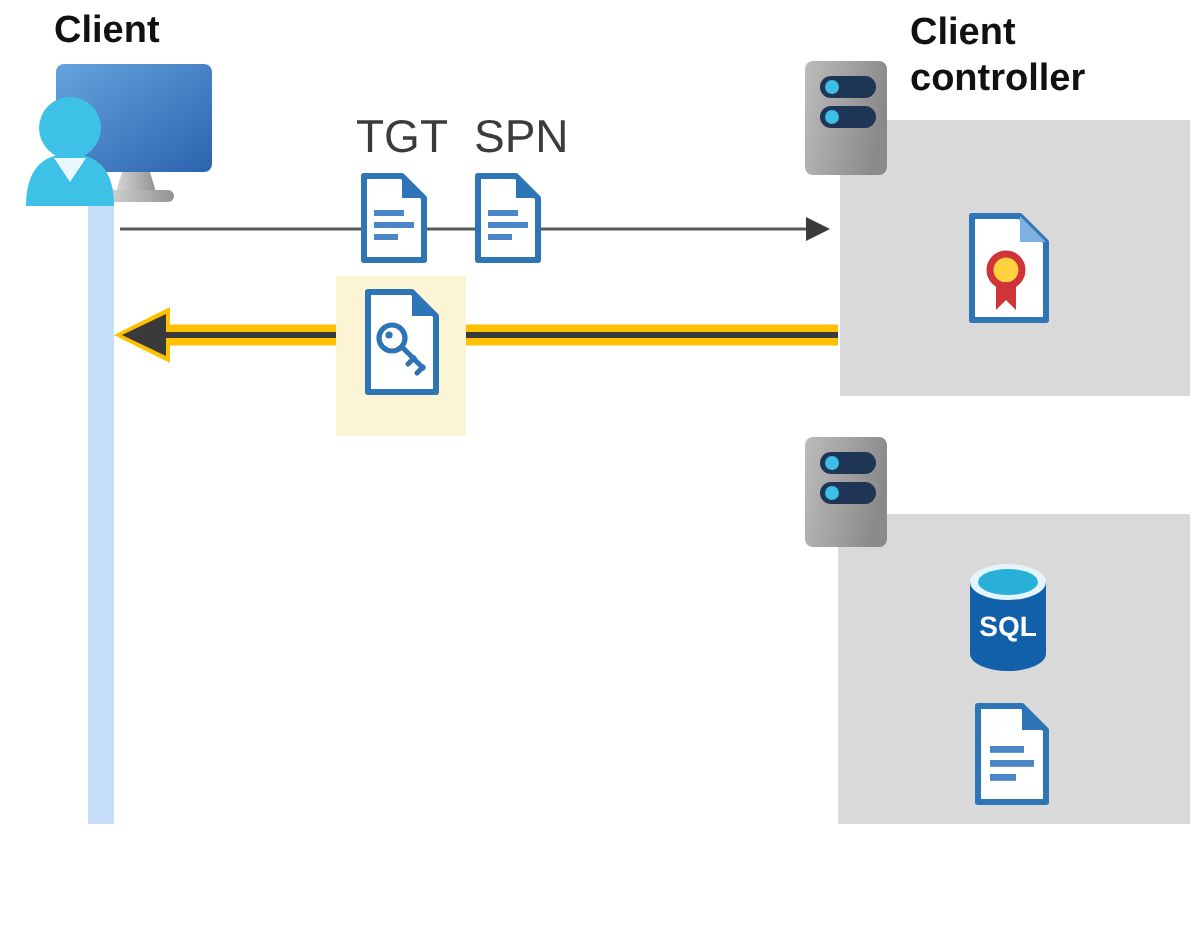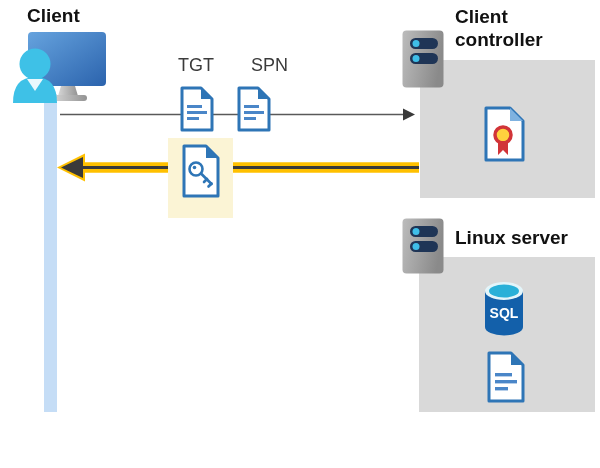--- a/index.html
+++ b/index.html
@@ -22,21 +22,21 @@
     --label-text:#3B3B3B;
   }
   html,body{margin:0;padding:0;background:#fff;}
   .canvas{
     position:relative;width:600px;height:412px;background:#fff;overflow:hidden;
     font-family:"Liberation Sans",sans-serif;
     padding-left:41px;
   }
   .abs{position:absolute;}
   .heading{font-weight:bold;font-size:19px;line-height:23px;color:var(--heading-text);}
-  .small-label{font-size:18px;color:var(--label-text);}
+  .small-label{font-size:23px;color:var(--label-text);}
   .file-label{font-size:20px;color:var(--label-text);text-align:center;}
   .gray-box{background:var(--box-gray);z-index:1;}
   .lifeline{background:var(--client-bar-blue);z-index:1;border-radius:1px;}
   .highlight{background:var(--highlight-yellow);z-index:3;}
   svg{display:block;}
   .icon{z-index:4;}
   .arrows{z-index:2;pointer-events:none;}
   .doc-page{fill:#fff;stroke:var(--doc-blue);stroke-width:3;stroke-linejoin:round;}
   .doc-flap{fill:var(--doc-blue);}
   .doc-line{fill:var(--doc-line-blue);}
@@ -100,21 +100,21 @@
     </defs>
     <rect x="20" y="2" width="78" height="54" rx="4" fill="url(#monGrad)"></rect>
     <polygon points="53,56 67,56 70,66 50,66" fill="url(#standGrad)"></polygon>
     <rect x="44" y="65" width="35" height="6" rx="3" fill="url(#standGrad)"></rect>
     <circle class="person" cx="27" cy="34" r="15.5"></circle>
     <path class="person" d="M5 73 Q5 47 27 47 Q49 47 49 73 Z"></path>
     <path class="collar" d="M19 49 L27 61 L35 49 Z"></path>
   </svg>
 
   <div class="abs small-label" style="left:178px;top:55px;">TGT</div>
-  <div class="abs small-label" style="left:251px;top:55px;text-align:right;">SPN</div>
+  <div class="abs small-label" style="left:237px;top:55px;text-align:right;">SPN</div>
 
   <svg class="abs icon" style="left:180px;top:86px;" width="34" height="46" viewBox="0 0 34 46">
     <path class="doc-page" d="M2 2 H21 L32 13 V44 H2 Z"></path>
     <path class="doc-flap" d="M21 2 L32 13 H21 Z"></path>
     <rect class="doc-line" x="7" y="19" width="15" height="3"></rect>
     <rect class="doc-line" x="7" y="25" width="20" height="3"></rect>
     <rect class="doc-line" x="7" y="31" width="12" height="3"></rect>
   </svg>
 
   <svg class="abs icon" style="left:237px;top:86px;" width="34" height="46" viewBox="0 0 34 46">
@@ -163,21 +163,20 @@
         <stop offset="0" stop-color="#BCBCBC"></stop>
           <stop offset="1" stop-color="#8A8A8A"></stop>
       </linearGradient>
     </defs>
     <rect x="0.5" y="0.5" width="41" height="55" rx="4" fill="url(#srv2)"></rect>
     <rect class="navy" x="8" y="8" width="28" height="11" rx="5.5"></rect>
     <circle class="cyan-dot" cx="14" cy="13.5" r="3.5"></circle>
     <rect class="navy" x="8" y="23" width="28" height="11" rx="5.5"></rect>
     <circle class="cyan-dot" cx="14" cy="28.5" r="3.5"></circle>
   </svg>
-  <div class="abs heading" style="left:455px;top:226px;">Linux server</div>
 
   <svg class="abs icon" style="left:484px;top:281px;" width="40" height="56" viewBox="0 0 40 56">
     <path class="sql-body" d="M1 10 V46 A19 8.5 0 0 0 39 46 V10 Z"></path>
     <ellipse class="sql-rim" cx="20" cy="10" rx="19" ry="9"></ellipse>
     <ellipse class="sql-top" cx="20" cy="10" rx="15" ry="6.5"></ellipse>
     <text class="sql-text" x="20" y="37" text-anchor="middle">SQL</text>
   </svg>
 
   <svg class="abs icon" style="left:487px;top:351px;" width="38" height="52" viewBox="0 0 38 52">
     <path class="doc-page" d="M2 2 H24 L36 14 V50 H2 Z"></path>

